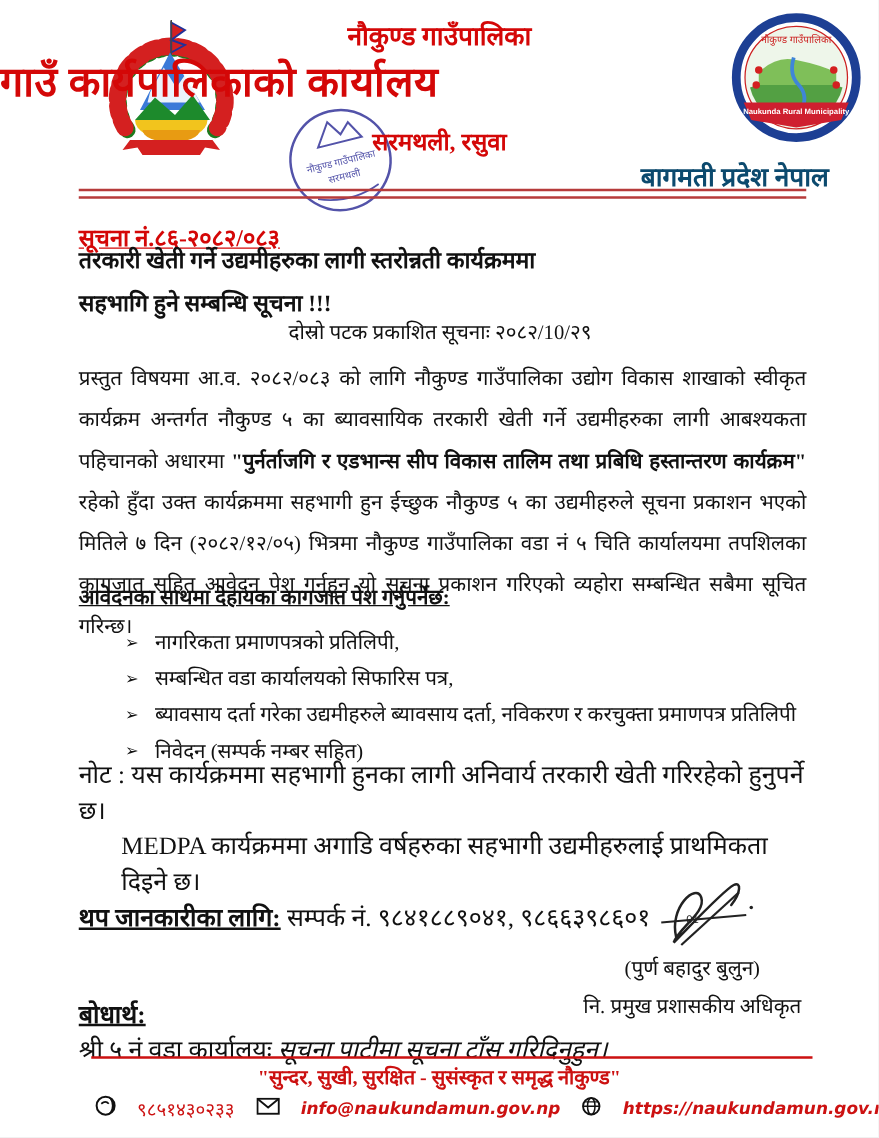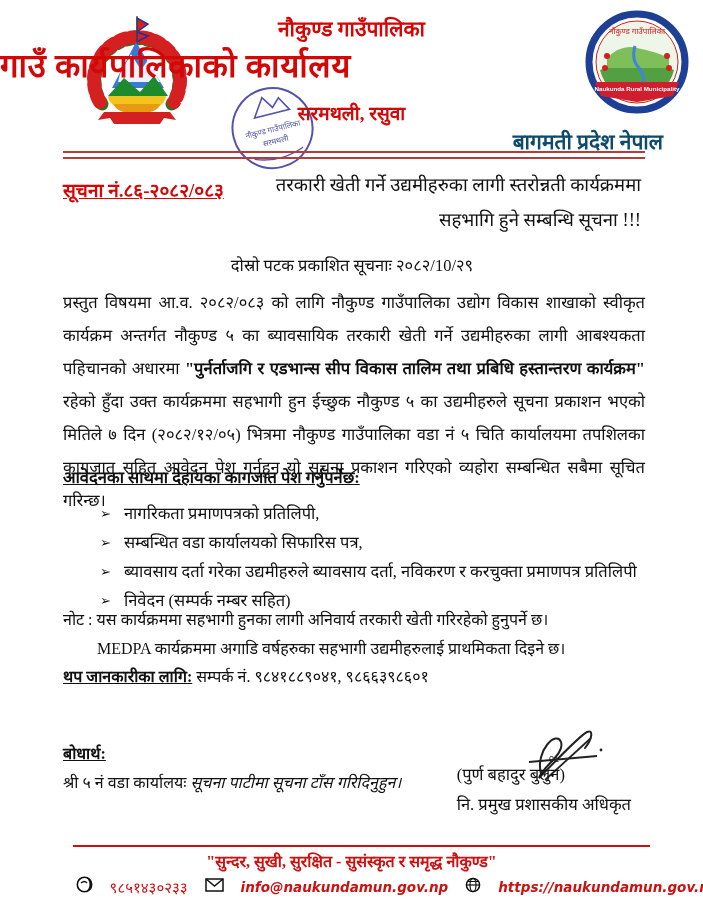--- a/index.html
+++ b/index.html
@@ -16,39 +16,39 @@
     font-size:19px;font-weight:bold;color:#d40707;}
   .emblem-left{position:absolute;left:84px;top:12px;}
   .seal-right{position:absolute;left:583px;top:10px;}
   .stamp{position:absolute;left:228px;top:82px;transform:rotate(-14deg);opacity:.88;}
   .notice-no{position:absolute;left:63px;top:129px;font-size:19px;font-weight:bold;
     color:#d40707;text-decoration:underline;margin-top:48px;}
   .province{position:absolute;right:40px;top:127px;font-size:21px;font-weight:bold;color:#0c4a6e;}
   .double-rule{position:absolute;left:63px;top:151px;width:582px;height:4px;
     border-top:2px solid #b63b3b;border-bottom:2px solid #b63b3b;}
   
-  .title{position:absolute;top:168px;left:63px;width:578px;text-align:right;
-    font-size:18.5px;font-weight:normal;line-height:35px;}
+  .title{position:absolute;top:192px;left:63px;width:578px;text-align:left;
+    font-size:18.5px;font-weight:bold;line-height:35px;}
   .published{position:absolute;top:253px;left:63px;width:578px;text-align:center;
     font-size:16.5px;font-weight:500;}
   .para{position:absolute;top:286px;left:63px;width:582px;font-size:16.5px;
     line-height:33px;text-align:justify;margin:0;}
   .docs-h{position:absolute;top:465px;left:63px;font-size:16.5px;font-weight:bold;
     text-decoration:underline;}
   .bullets{position:absolute;top:499px;left:100px;width:545px;margin:0;padding:0;
     list-style:none;font-size:16.5px;line-height:29px;}
   .bullets li{display:flex;gap:13px;}
   .bullets .arrow{font-size:13px;line-height:29px;}
-  .notes{position:absolute;top:606px;left:63px;width:582px;font-size:16px;line-height:28.7px;}
+  .notes{position:absolute;top:606px;left:63px;width:582px;font-size:20px;line-height:28.7px;}
   .indent1{padding-left:34px;}
   .lbl-underline{font-weight:bold;text-decoration:underline;margin-top:48px;}
   .cc-val{font-style:italic;}
   
-  .sig-scribble{position:absolute;right:92px;top:728px;}
-  .sig-block{position:absolute;right:72px;top:760px;text-align:left;font-size:16.5px;line-height:30px;}
+  .sig-scribble{position:absolute;right:92px;top:704px;}
+  .sig-block{position:absolute;right:62px;top:760px;text-align:center;font-size:16.5px;line-height:30px;}
   
   .f-line{position:absolute;top:845px;left:73px;width:577px;border-top:2px solid #cc1111;}
   .motto{position:absolute;top:850px;left:0;width:100%;text-align:center;
     font-size:16px;font-weight:bold;color:#cc1111;}
   .contact{position:absolute;top:876px;left:0;width:100%;display:flex;justify-content:center;
     align-items:center;gap:17px;font-size:15px;color:#cc1111;padding-left:48px;}
   .contact .num{font-weight:500;}
   .contact .lnk{font-family:"DejaVu Sans", sans-serif;font-style:italic;font-weight:bold;
     font-size:13.5px;color:#cc1111;text-decoration:none;}
   .ic{display:inline-block;vertical-align:middle;}

